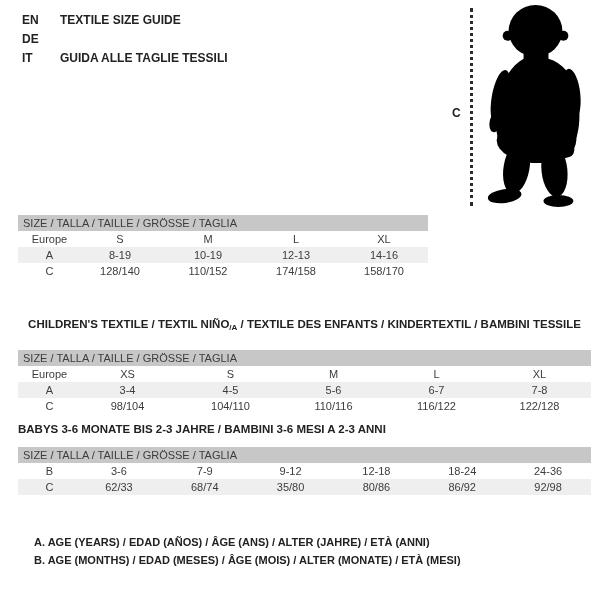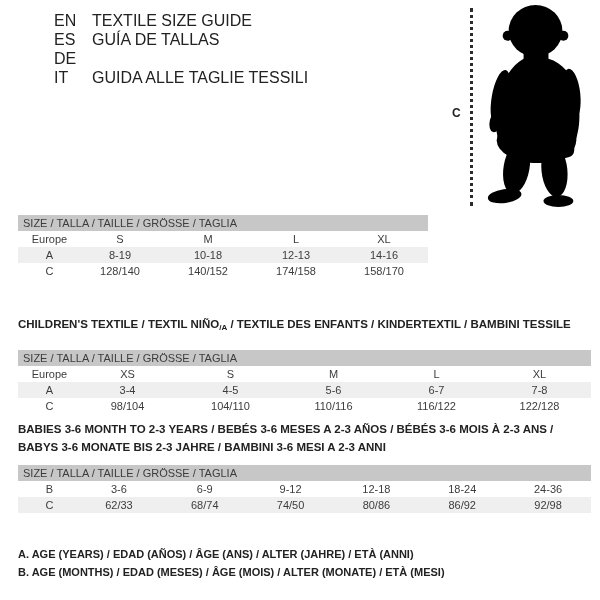--- a/index.html
+++ b/index.html
@@ -15,60 +15,56 @@
   #page{
     position:relative;
     width:600px;height:600px;
     background:#ffffff;
     font-family:"Liberation Sans","DejaVu Sans",sans-serif;
     color:var(--table_text);
     overflow:hidden;
   }
   
   #lang-list{position:absolute;left:22px;top:11px;}
-  .lang-row{display:flex;line-height:19px;font-size:16px;font-weight:normal;color:var(--title_text);margin-left:32px;}
+  .lang-row{display:flex;line-height:19px;font-size:12px;font-weight:bold;color:var(--title_text);}
   .lang-code{width:38px;}
   
   #height-line{position:absolute;left:470px;top:8px;height:198px;width:0;border-left:3px dotted var(--line_color);}
   #height-label{position:absolute;left:452px;top:106px;font-size:12px;font-weight:bold;color:var(--title_text);}
   #baby-figure{position:absolute;left:477px;top:3px;width:123px;height:205px;color:var(--silhouette);}
   
   .section{position:absolute;left:18px;}
   #junior-section{top:215px;width:410px;}
   #children-section{top:318px;width:573px;}
   #babies-section{top:420px;width:573px;}
   .sec-title{font-size:11.5px;font-weight:bold;color:var(--title_text);line-height:13px;white-space:nowrap;}
   #junior-section .sec-title{margin-bottom:14px;}
-  #children-section .sec-title{margin-bottom:16px;}
+  #children-section .sec-title{margin-bottom:16px;text-align:center;}
   #babies-section .title-block{margin-bottom:9px;}
   .title-line{font-size:11.5px;font-weight:bold;color:var(--title_text);line-height:18px;white-space:nowrap;}
   .subA{font-size:8px;vertical-align:-2px;}
   .size-bar{height:16px;line-height:16px;background:var(--header_bar);font-size:11px;padding-left:5px;color:var(--table_text);}
   table.tbl{border-collapse:collapse;table-layout:fixed;width:100%;}
   table.tbl td{height:16px;font-size:11px;text-align:center;color:var(--table_text);vertical-align:middle;padding:0;}
   table.tbl td.lbl{text-align:center;padding-left:5px;}
   tr.alt td{background:var(--alt_row);}
   col.c0{width:58px;}
   
-  #footnotes{position:absolute;left:18px;top:533px;margin-top:12px;}
+  #footnotes{position:absolute;left:34px;top:533px;}
   .footnote{font-size:11px;font-weight:bold;color:var(--title_text);line-height:18px;white-space:nowrap;}
 </style>
 </head>
 <body>
 
 <div id="page">
 
   <div id="lang-list">
     <div class="lang-row">
       <span class="lang-code">EN</span>
       <span class="lang-label">TEXTILE SIZE GUIDE</span>
-    </div>
-    <div class="lang-row">
-      <span class="lang-code">ES</span>
-      <span class="lang-label">GUÍA DE TALLAS</span>
     </div>
     <div class="lang-row">
       <span class="lang-code">DE</span>
     </div>
     <div class="lang-row">
       <span class="lang-code">IT</span>
       <span class="lang-label">GUIDA ALLE TAGLIE TESSILI</span>
     </div>
   </div>
 
@@ -105,28 +101,28 @@
           <tr>
         <td class="lbl">Europe</td>
         <td>S</td>
         <td>M</td>
         <td>L</td>
         <td>XL</td>
       </tr>
       <tr class="alt">
         <td class="lbl">A</td>
         <td>8-19</td>
-        <td>10-18</td>
+        <td>10-19</td>
         <td>12-13</td>
         <td>14-16</td>
       </tr>
       <tr>
         <td class="lbl">C</td>
         <td>128/140</td>
-        <td>140/152</td>
+        <td>110/152</td>
         <td>174/158</td>
         <td>158/170</td>
       </tr>
     </tbody>
       </table>
   </div>
 
   <div class="section" id="children-section">
     <div class="sec-title"><span>CHILDREN'S TEXTILE / TEXTIL NIÑO</span><span class="subA">/A</span><span> / TEXTILE DES ENFANTS / KINDERTEXTIL / BAMBINI TESSILE</span></div>
     <div class="size-bar">SIZE / TALLA / TAILLE / GRÖSSE / TAGLIA</div>
@@ -163,49 +159,48 @@
         <td>110/116</td>
         <td>116/122</td>
         <td>122/128</td>
       </tr>
     </tbody>
       </table>
   </div>
 
   <div class="section" id="babies-section">
     <div class="title-block">
-      <div class="title-line">BABIES 3-6 MONTH TO 2-3 YEARS / BEBÉS 3-6 MESES A 2-3 AÑOS / BÉBÉS 3-6 MOIS À 2-3 ANS /</div>
       <div class="title-line">BABYS 3-6 MONATE BIS 2-3 JAHRE / BAMBINI 3-6 MESI A 2-3 ANNI</div>
     </div>
     <div class="size-bar">SIZE / TALLA / TAILLE / GRÖSSE / TAGLIA</div>
     <table class="tbl">
       <colgroup>
           <col class="c0">
           <col>
           <col>
           <col>
           <col>
           <col>
           <col>
         </colgroup>
       <tbody>
           <tr>
         <td class="lbl">B</td>
         <td>3-6</td>
-        <td>6-9</td>
+        <td>7-9</td>
         <td>9-12</td>
         <td>12-18</td>
         <td>18-24</td>
         <td>24-36</td>
       </tr>
       <tr class="alt">
         <td class="lbl">C</td>
         <td>62/33</td>
         <td>68/74</td>
-        <td>74/50</td>
+        <td>35/80</td>
         <td>80/86</td>
         <td>86/92</td>
         <td>92/98</td>
       </tr>
     </tbody>
       </table>
   </div>
 
   <div id="footnotes">
     <div class="footnote">A. AGE (YEARS) / EDAD (AÑOS) / ÂGE (ANS) / ALTER (JAHRE) / ETÀ (ANNI)</div>

